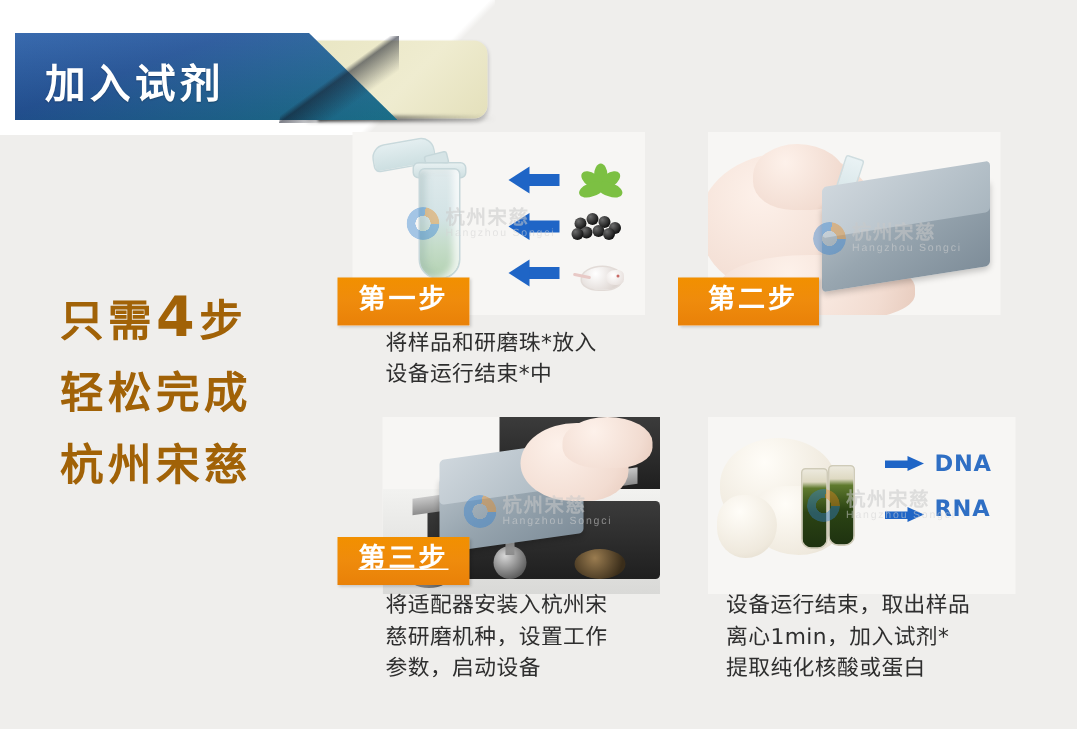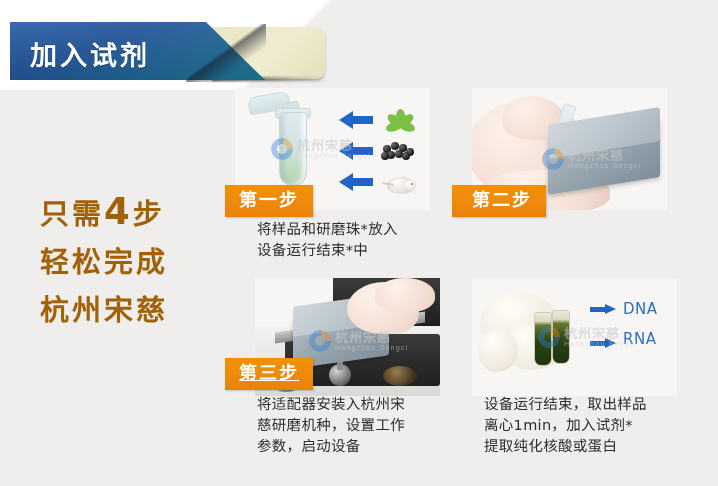--- a/index.html
+++ b/index.html
@@ -222,21 +222,21 @@
     font-family:"DejaVu Sans","Liberation Sans",sans-serif;}
   .wm-en{font-size:7px;color:#d3d3d3;letter-spacing:1.2px;}
 
   
   .out-list{position:absolute;}
   .out-row{position:relative;height:22px;display:flex;align-items:center;gap:7px;}
   .out-arrow{position:relative;width:26px;height:10px;}
   .out-arrow .s{position:absolute;left:0;top:3px;width:17px;height:5px;background:#1f65c6;}
   .out-arrow .h{position:absolute;left:15px;top:0;width:0;height:0;
     border-top:5.5px solid transparent;border-bottom:5.5px solid transparent;border-left:11px solid #1f65c6;}
-  .out-label{font-size:15px;color:#2f6fc4;font-weight:normal;letter-spacing:.5px;
+  .out-label{font-size:15px;color:#2f6fc4;font-weight:bold;letter-spacing:.5px;
     font-family:"DejaVu Sans","Liberation Sans",sans-serif;}
 </style>
 </head>
 <body>
 
 <div id="page">
 
   <div class="bg-lower"></div>
   <div class="bg-white-top"></div>
   <div class="bg-diag-right"></div>

